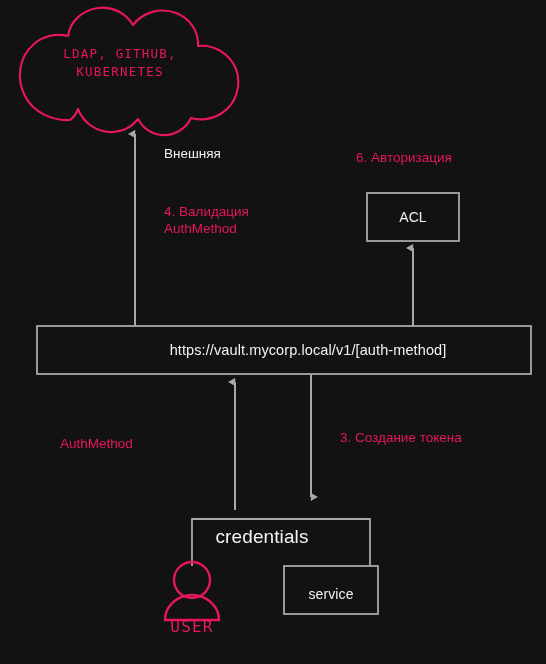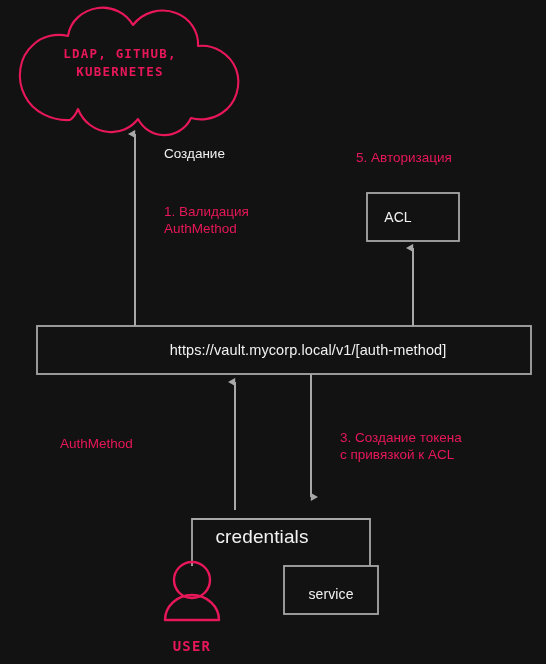--- a/index.html
+++ b/index.html
@@ -45,48 +45,48 @@
     display: flex;
     align-items: center;
     justify-content: center;
     color: #f2f2f2;
     font-size: 14px;
     letter-spacing: .1px;
   }
   .techno {
     font-family: "DejaVu Sans Mono", monospace;
     color: #e8175a;
-    font-weight: bold;
+    font-weight: normal;
     letter-spacing: 1.2px;
     text-align: center;
     position: absolute;
   }
   #cloud-text {
     left: 40px;
     top: 45px;
     width: 160px;
     font-size: 12.5px;
     line-height: 1.45;
   }
   #user-label {
     left: 150px;
-    top: 638px;
+    top: 617px;
     width: 84px;
-    font-size: 14px;
+    font-size: 16px;
   }
   #url-box-label {
     left: 37px;
     top: 326px;
     width: 494px;
     height: 48px;
     font-size: 14.5px;
     padding-left: 24px;
   }
   #acl-box-label {
-    left: 352px;
+    left: 367px;
     top: 193px;
     width: 92px;
     height: 48px;
   }
   #service-box-label {
     left: 284px;
     top: 566px;
     width: 94px;
     height: 56px;
   }
@@ -154,33 +154,33 @@
     <rect x="284" y="566" width="94" height="48" fill="#121212" stroke="#a8a8a8" stroke-width="1.8"></rect>
 
     <g>
       <circle cx="192" cy="580" r="18" fill="none" stroke="#e8175a" stroke-width="2.4"></circle>
       <path d="M 165 620 A 27 25 0 0 1 219 620 Z" fill="none" stroke="#e8175a" stroke-width="2.4" stroke-linejoin="round"></path>
     </g>
   </svg>
 
   <div class="techno" id="cloud-text"><span>LDAP, GITHUB,</span><br><span>KUBERNETES</span></div>
 
-  <div class="lbl lbl-white" id="label-external">Создание</div>
+  <div class="lbl lbl-white" id="label-external">Внешняя</div>
 
-  <div class="lbl lbl-pink" id="label-validation"><span>1. Валидация</span><br><span>AuthMethod</span></div>
+  <div class="lbl lbl-pink" id="label-validation"><span>4. Валидация</span><br><span>AuthMethod</span></div>
 
-  <div class="lbl lbl-pink" id="label-authoriz">5. Авторизация</div>
+  <div class="lbl lbl-pink" id="label-authoriz">6. Авторизация</div>
 
   <div class="box-label" id="acl-box-label">ACL</div>
 
   <div class="box-label" id="url-box-label">https://vault.mycorp.local/v1/[auth-method]</div>
 
   <div class="lbl lbl-pink" id="label-authn"><br><span>AuthMethod</span></div>
 
-  <div class="lbl lbl-pink" id="label-token"><span>3. Создание токена</span><br><span>с привязкой к ACL</span></div>
+  <div class="lbl lbl-pink" id="label-token"><span>3. Создание токена</span><br></div>
 
   <div class="box-label" id="credentials-label">credentials</div>
 
   <div class="box-label" id="service-box-label">service</div>
 
   <div class="techno" id="user-label">USER</div>
 
 </div>
 
 </body></html>

